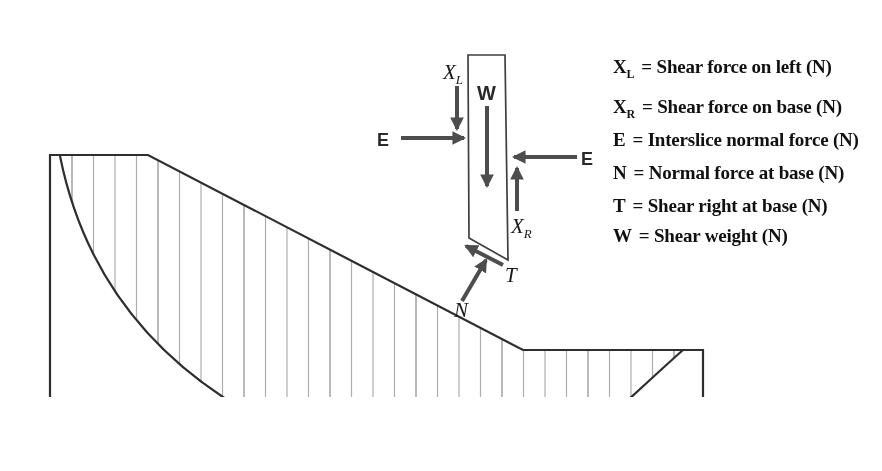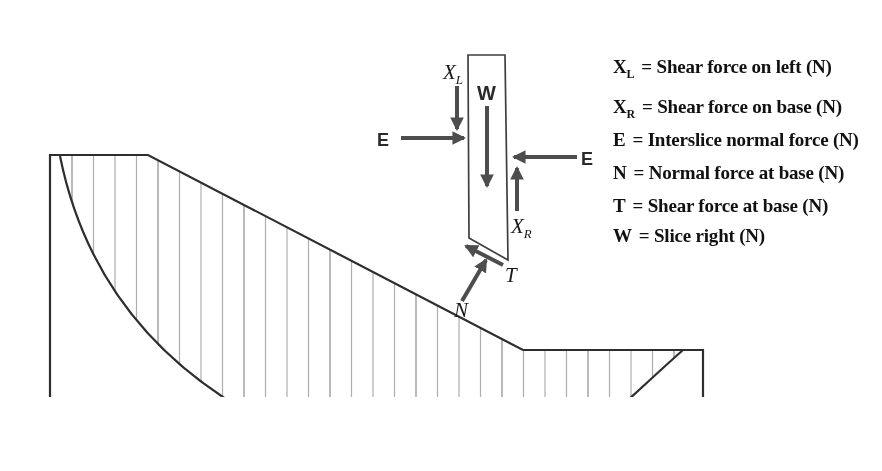--- a/index.html
+++ b/index.html
@@ -130,20 +130,20 @@
 
     <div class="legend-row" style="top:162px">
       <span class="sym"><span>N</span><sub></sub></span><span class="txt">= Normal force at base (N)</span>
     </div>
 
     <div class="legend-row" style="top:129px">
       <span class="sym"><span>E</span><sub></sub></span><span class="txt">= Interslice normal force (N)</span>
     </div>
 
     <div class="legend-row" style="top:195px">
-      <span class="sym"><span>T</span><sub></sub></span><span class="txt">= Shear force at base (N)</span>
+      <span class="sym"><span>T</span><sub></sub></span><span class="txt">= Shear right at base (N)</span>
     </div>
 
     <div class="legend-row" style="top:225px">
-      <span class="sym"><span>W</span><sub></sub></span><span class="txt">= Slice right (N)</span>
+      <span class="sym"><span>W</span><sub></sub></span><span class="txt">= Shear weight (N)</span>
     </div>
   </div>
 </div>
 
 </body></html>

